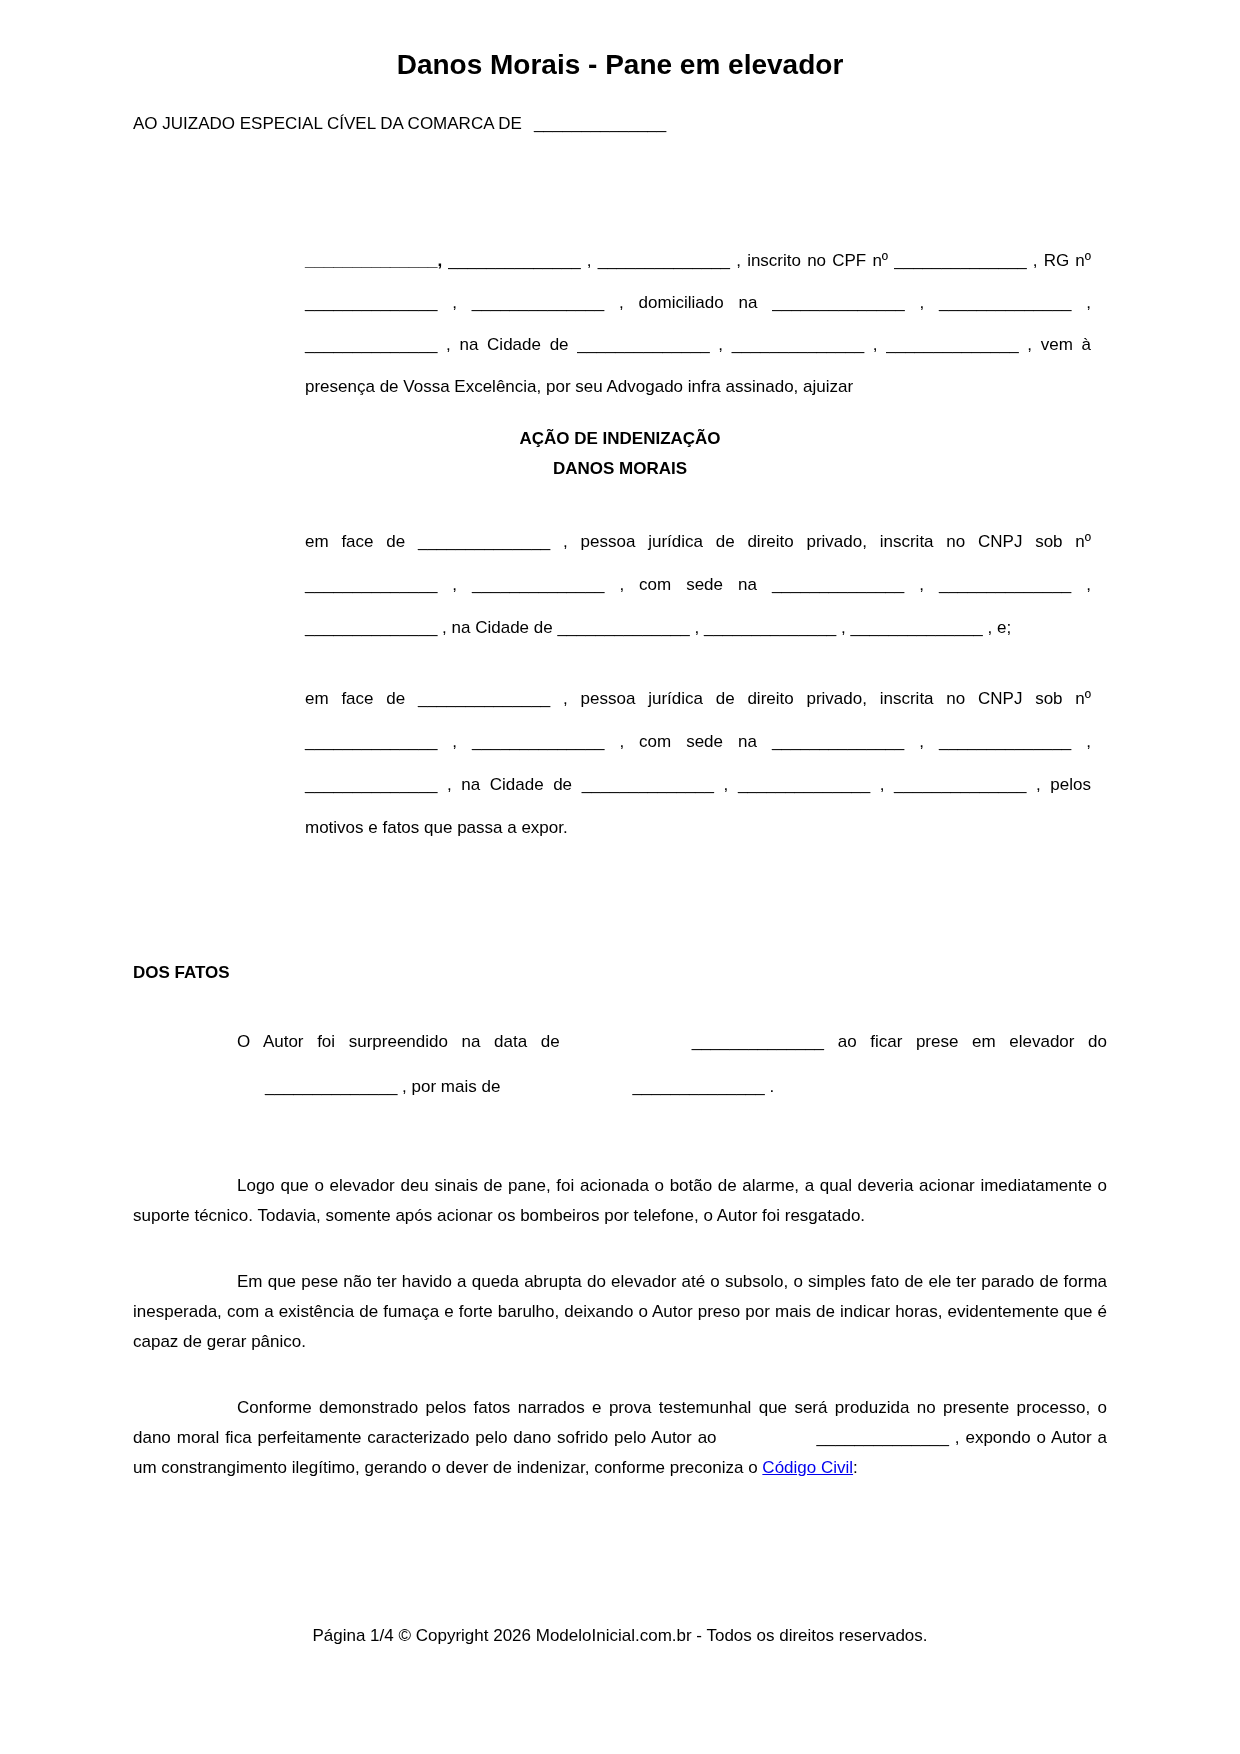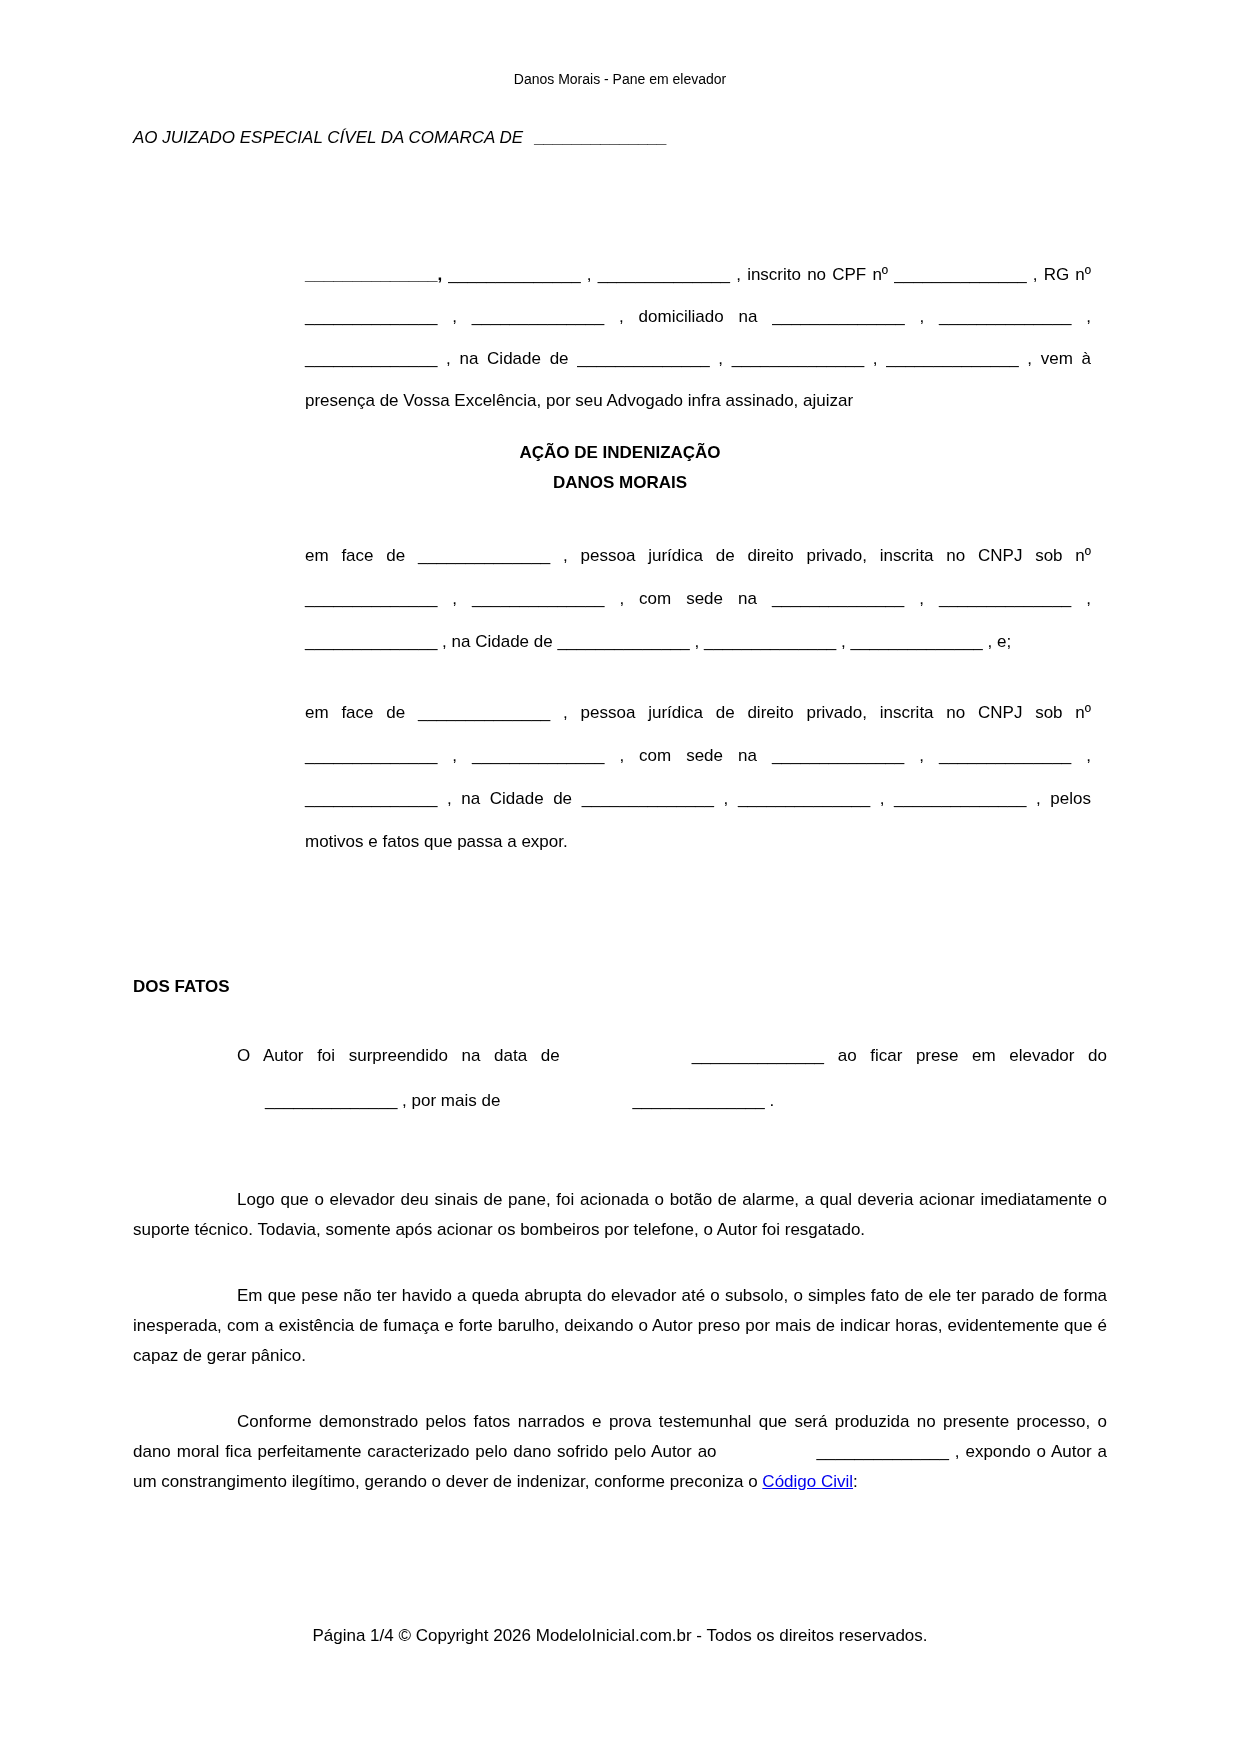--- a/index.html
+++ b/index.html
@@ -15,30 +15,29 @@
     font-family: "Liberation Sans", sans-serif;
     font-size: 17px;
     -webkit-font-smoothing: antialiased;
   }
   .page {
     padding: 50px 133px 0 133px;
     box-sizing: border-box;
   }
   .doc-title {
     text-align: center;
-    font-size: 14px;
-    font-weight: normal;
-    margin: 16px;
+    font-size: 28px;
+    font-weight: bold;
+    margin: 2px;
     line-height: 26px;
   }
   .court-line {
     margin-top: 34px;
     line-height: 24px;
     white-space: nowrap;
-    font-style: italic;
   }
   .gap-sm { display: inline-block; width: 12px; }
   .gap-md { display: inline-block; width: 100px; }
   .gap-lg { display: inline-block; width: 132px; }
   .blank { white-space: nowrap; letter-spacing: 0; }
   .blank-bold { font-weight: bold; white-space: nowrap; }
   .qualification {
     margin: 104px 16px 0 172px;
     text-align: justify;
     line-height: 42px;

